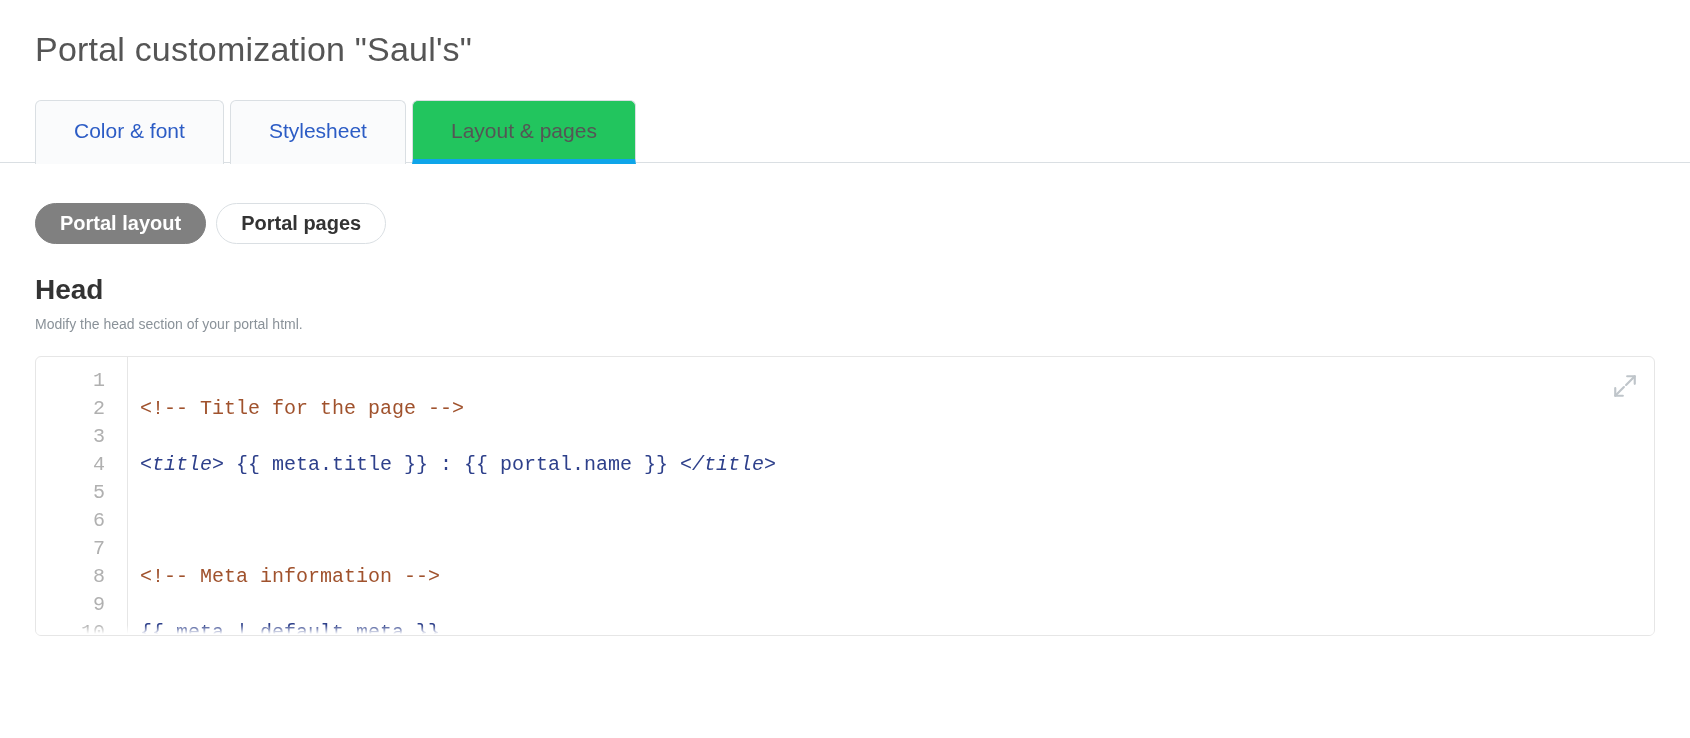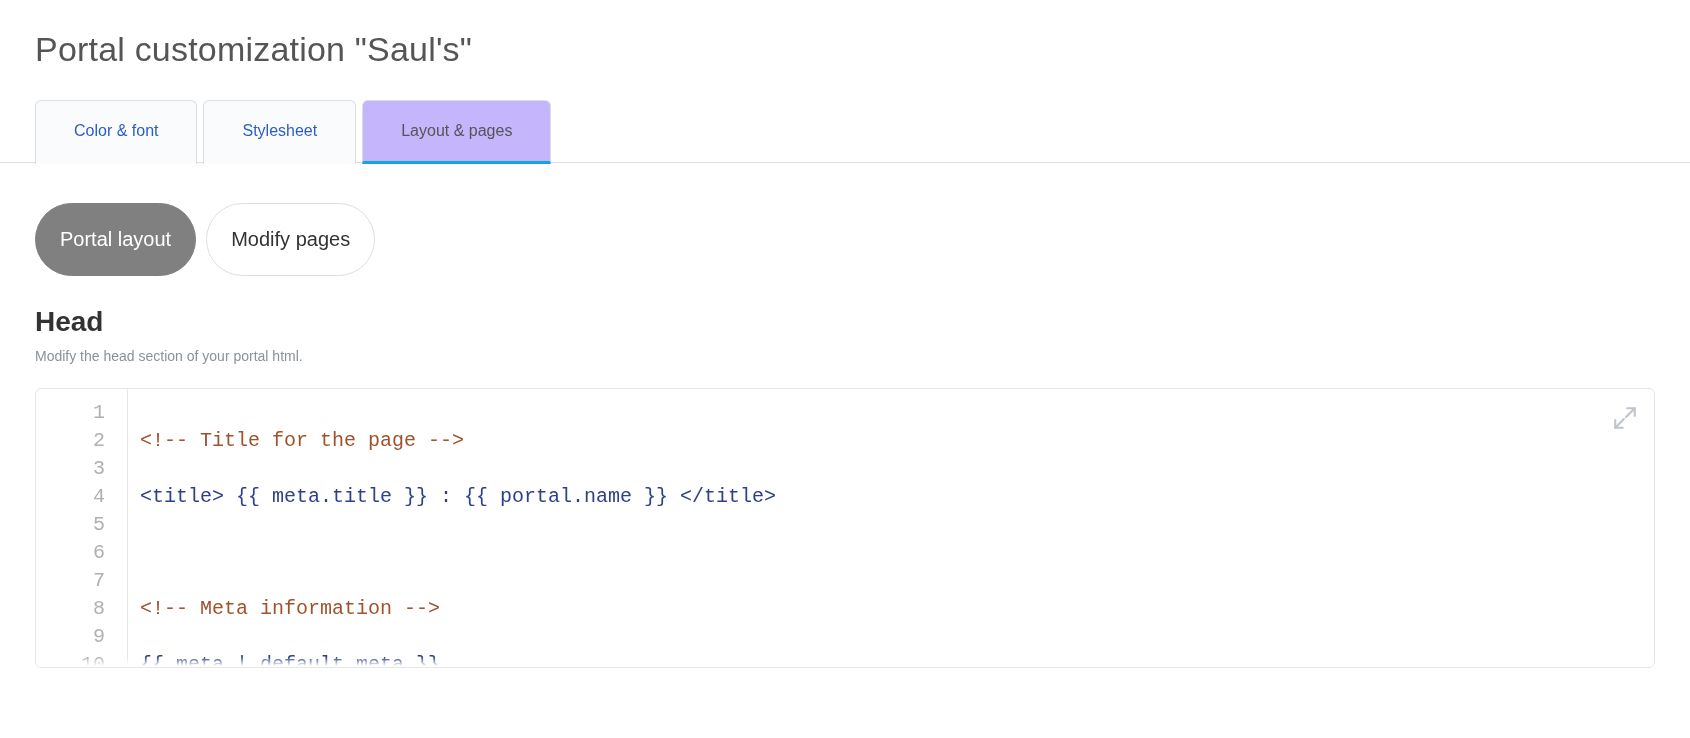--- a/index.html
+++ b/index.html
@@ -59,56 +59,56 @@
     position: relative;
     z-index: 1;
   }
   .main-tab {
     border: 1px solid var(--tab-border);
     border-top-left-radius: 6px;
     border-top-right-radius: 6px;
     border-bottom: none;
     background: #fafbfc;
     color: var(--link-blue);
-    font-size: 16px;
+    font-size: 21px;
     padding: 16px 38px 18px 38px;
     margin-right: 6px;
     cursor: pointer;
     position: relative;
     bottom: -1px;
     height: 64px;
     line-height: 28px;
     white-space: nowrap;
   }
   .main-tab.active {
-    background: #c4b5fd;
+    background: #22c55e;
     color: #555;
-    border-bottom: 3px solid #0ea5e9;
+    border-bottom: 5px solid #0ea5e9;
     z-index: 2;
   }
 
   .content {
     padding-top: 40px;
   }
 
   
   .pill-row {
     display: flex;
     gap: 10px;
     margin-bottom: 30px;
   }
   .pill {
     border-radius: 999px;
     border: 1px solid var(--pill-border);
     background: #ffffff;
     color: #333333;
     font-size: 20px;
-    padding: 24px 24px;
+    padding: 8px 24px;
     cursor: pointer;
-    font-weight: 400;
+    font-weight: 700;
     text-align: right;
   }
   .pill.active {
     background: var(--pill-active-bg);
     border-color: var(--pill-active-bg);
     color: #ffffff;
   }
 
   h2.section-title {
     font-size: 28px;
@@ -149,21 +149,21 @@
     font-size: 20px;
   }
   .gutter div { padding-right: 12px; }
   .code {
     padding: 10px 12px;
     overflow: hidden;
     white-space: pre;
   }
   .code .line { min-height: 28px; }
   .tok-comment { color: var(--code-comment); font-family: Liberation Mono, monospace; }
-  .tok-tag { color: var(--code-tag); }
+  .tok-tag { color: var(--code-tag); font-style: italic; }
   .tok-liquid { color: var(--code-liquid); text-align: right; }
   .tok-plain { color: #333; }
 
   .expand-icon {
     position: absolute;
     top: 16px;
     right: 16px;
     width: 26px;
     height: 26px;
     color: #bfc5ca;
@@ -200,21 +200,21 @@
       </div>
     </div>
   </div>
 
   <div class="content">
     <div class="pill-row">
       <div class="pill active">
         <span>Portal layout</span>
       </div>
       <div class="pill">
-        <span>Modify pages</span>
+        <span>Portal pages</span>
       </div>
     </div>
 
     <h2 class="section-title">Head</h2>
     <p class="section-desc">Modify the head section of your portal html.</p>
 
     <div class="editor-wrap">
       <div class="expand-icon">
         <svg viewBox="0 0 24 24" fill="none" stroke="currentColor" stroke-width="2" stroke-linecap="round" stroke-linejoin="round">
           <polyline points="14 3 21 3 21 10"></polyline>

